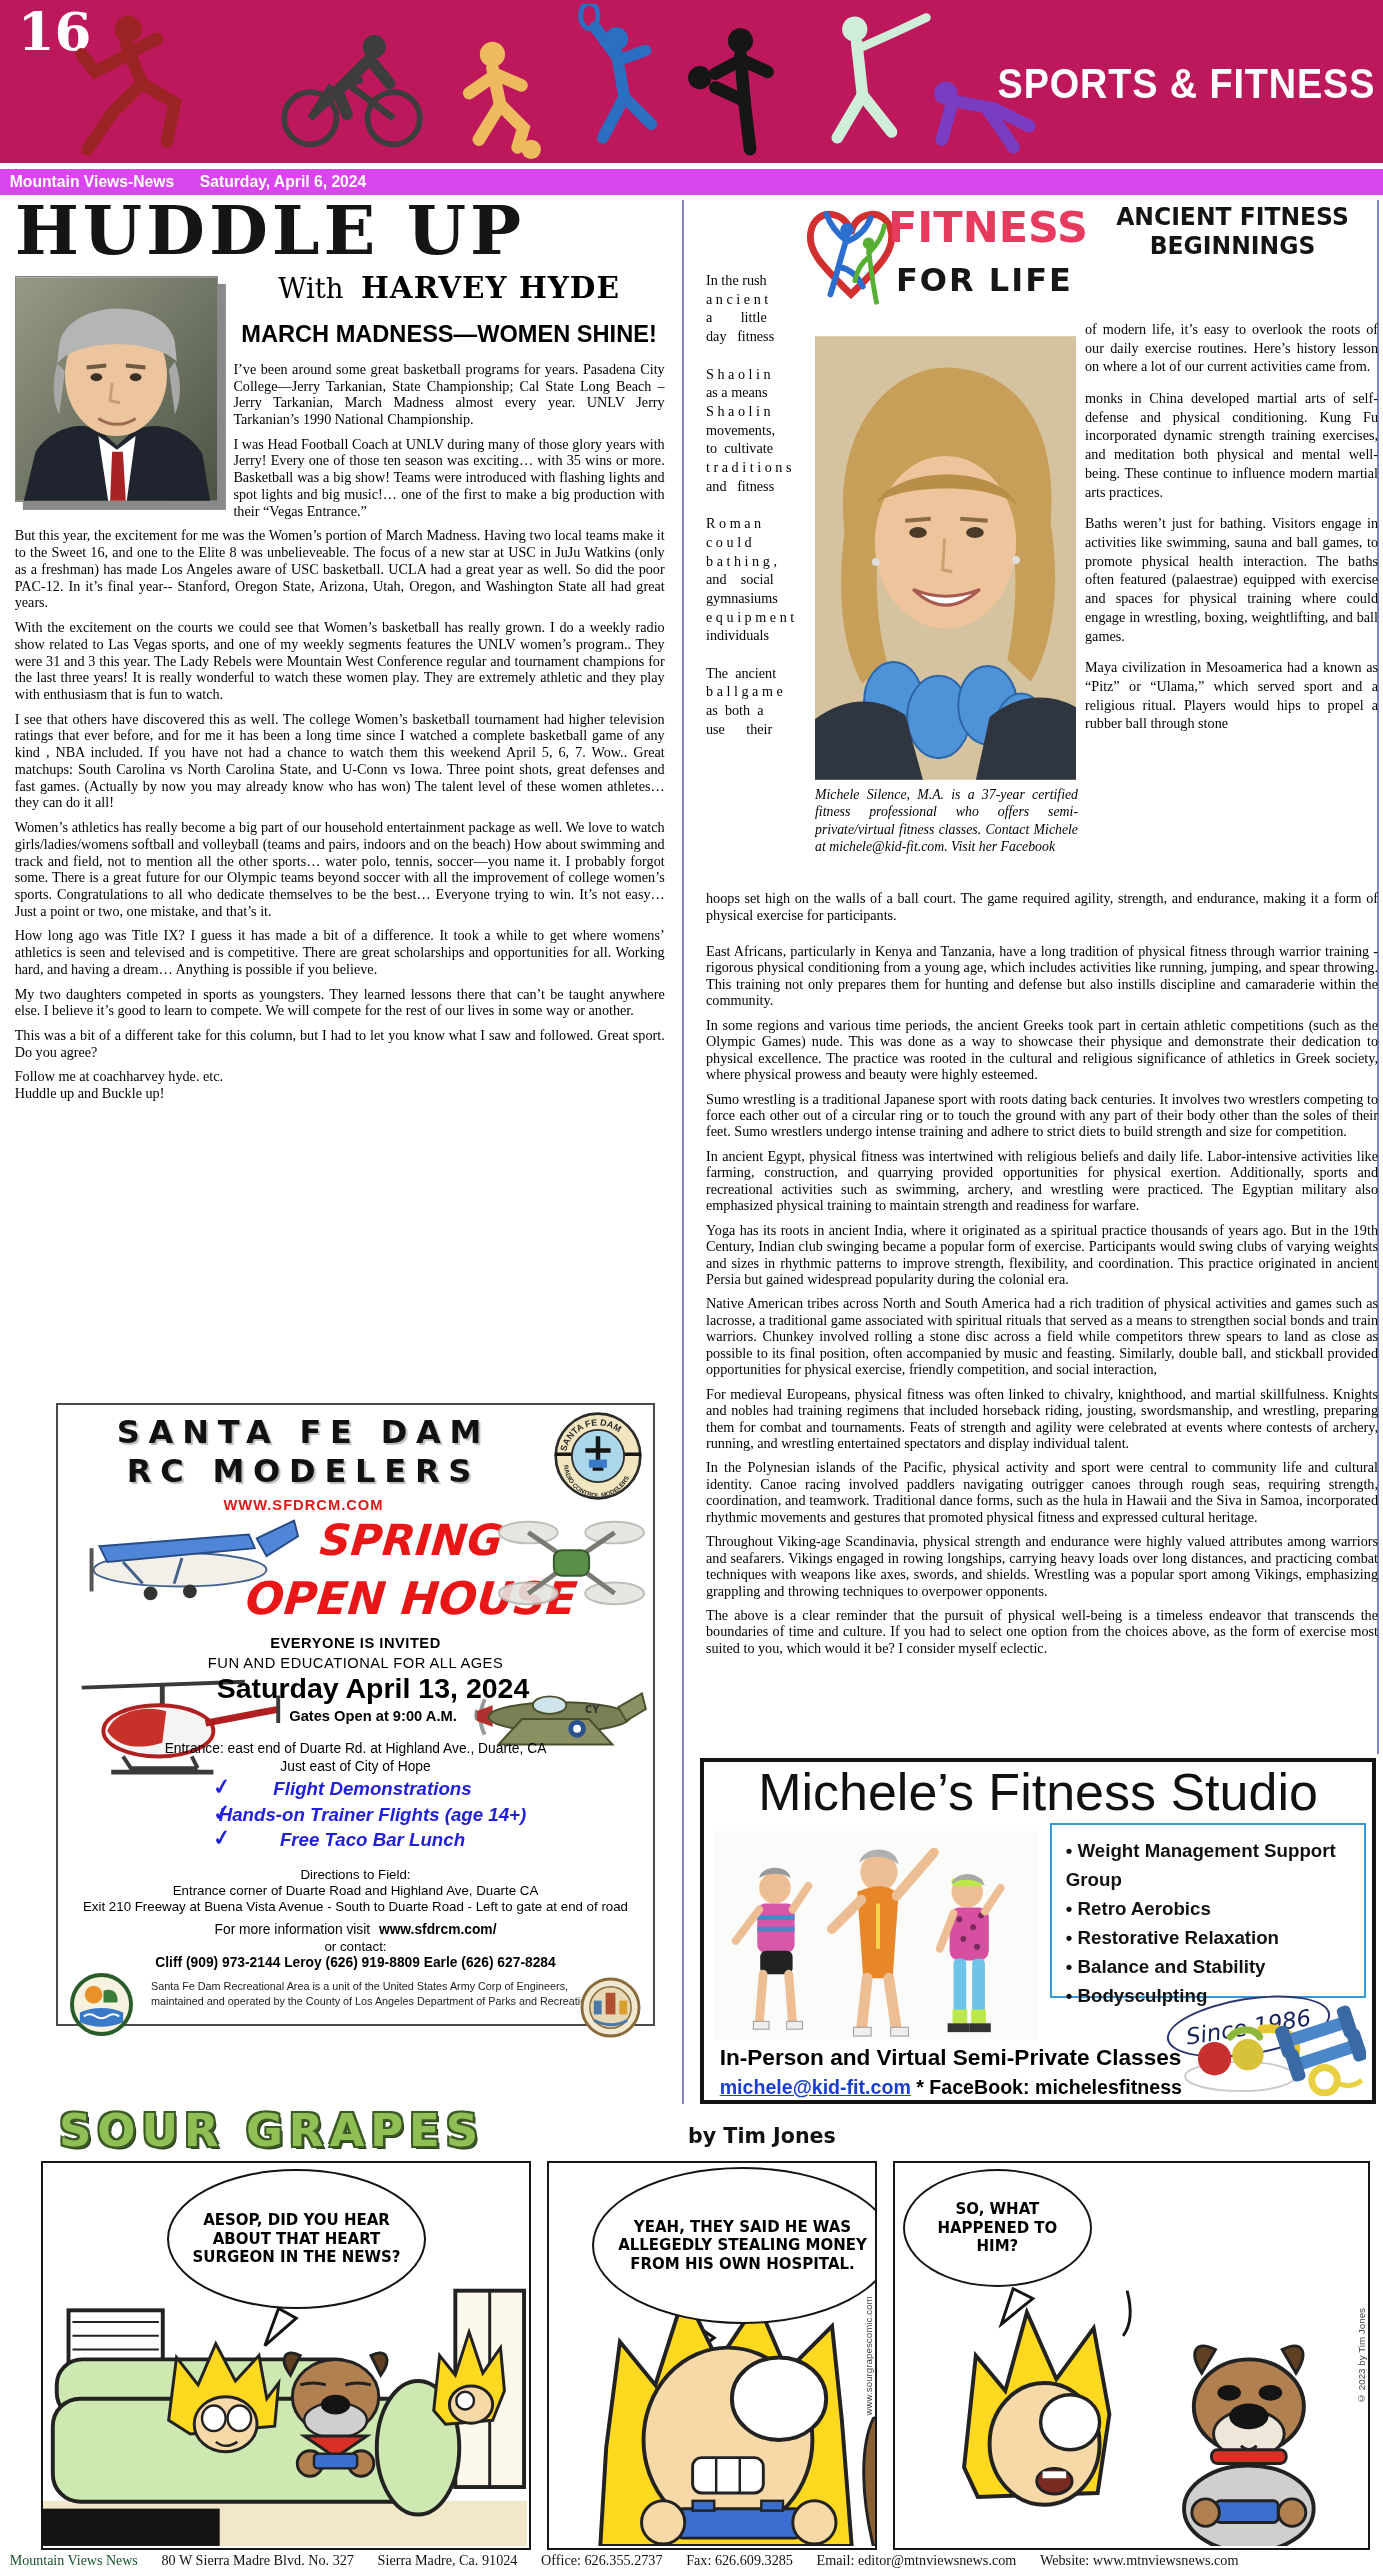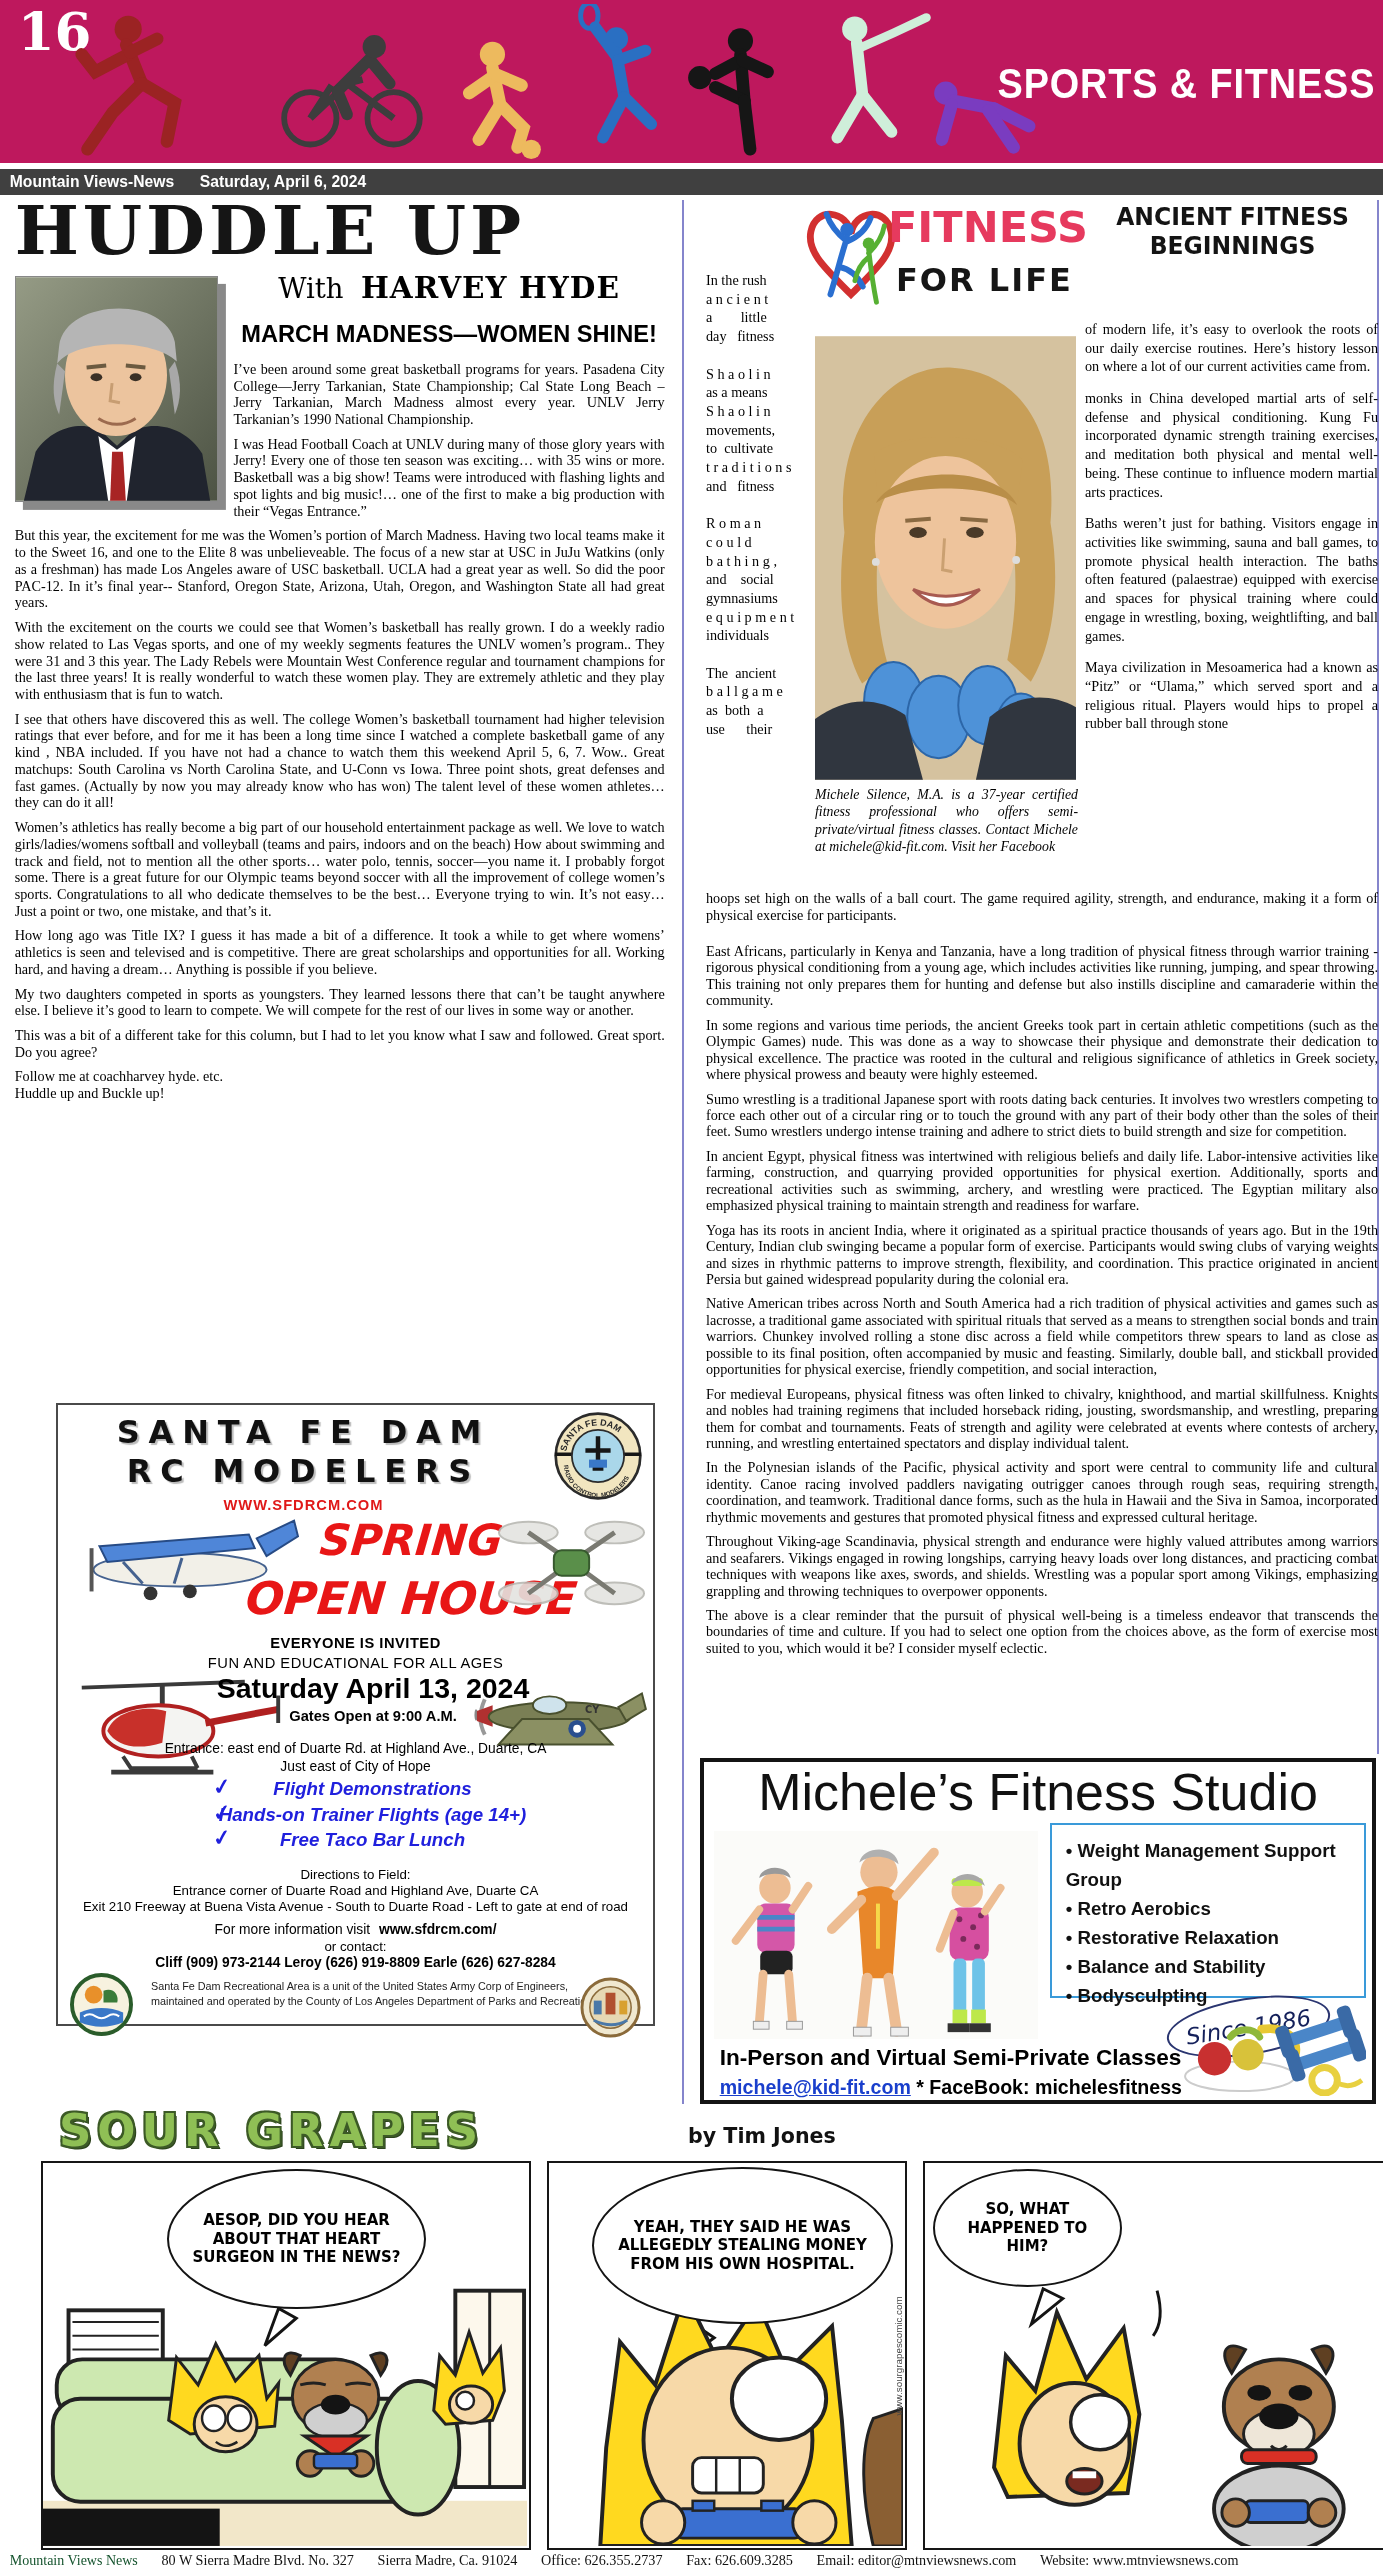--- a/index.html
+++ b/index.html
@@ -4,21 +4,21 @@
 <style>
   * { margin:0; padding:0; box-sizing:border-box; }
   body { background:#e8e8e8; font-family:"Liberation Serif", serif; }
   .page { position:relative; width:1383px; height:2576px; background:#fff; margin:0 auto; overflow:hidden; }
 
   
   .banner { position:absolute; left:0; top:0; width:1383px; height:163px; background:#be185d; }
   .pagenum { position:absolute; left:17.7px; top:0px; font-family:"DejaVu Serif",serif; font-weight:bold; font-size:53px; color:#fff; }
   .sil { position:absolute; left:65px; top:3.9px; width:975px; height:155px; }
   .section-title { position:absolute; right:7.9px; top:59px; font-family:"Liberation Sans",sans-serif; font-weight:bold; font-size:43px; color:#fff; transform:scaleX(.88); transform-origin:right center; letter-spacing:1px; white-space:nowrap; }
-  .datebar { position:absolute; left:0; top:169px; width:1383px; height:25.5px; background:#404040; display:flex; align-items:center; gap:25.5px; padding-left:9.8px; font-family:"Liberation Sans",sans-serif; font-weight:bold; font-size:15.7px; color:#fff; }
+  .datebar { position:absolute; left:0; top:169px; width:1383px; height:25.5px; background:#d946ef; display:flex; align-items:center; gap:25.5px; padding-left:9.8px; font-family:"Liberation Sans",sans-serif; font-weight:bold; font-size:15.7px; color:#fff; }
 
   .v-divider { position:absolute; left:682px; top:200px; width:2px; height:1904px; background:#8585cc; }
   .v-right   { position:absolute; left:1377px; top:200px; width:2px; height:1554px; background:#8585cc; }
 
   
   .huddle { position:absolute; left:14.7px; top:196px; width:650px; }
   .huddle-title { font-family:"DejaVu Serif",serif; font-weight:bold; font-size:68px; letter-spacing:3.9px; line-height:1.02; color:#151515; margin-bottom:5px; white-space:nowrap; }
   .photo-harvey { float:left; width:203px; height:226px; margin:5.9px 15.7px 7.9px 0; box-shadow:7.9px 7.9px 0 rgba(20,20,20,.5); border:1px solid #888; }
   .photo-harvey svg { display:block; }
   .byline { text-align:center; font-family:"DejaVu Serif",serif; font-size:27.5px; margin-bottom:2px; }
@@ -94,21 +94,21 @@
   .mfs-contact { left:15.7px; top:314px; width:432px; text-align:center; font-family:"Liberation Sans",sans-serif; font-weight:bold; font-size:19.6px; white-space:nowrap; }
   .mfs-email { color:#1a3fcc; text-decoration:underline; }
 
   
   .comic-title { position:absolute; left:59px; top:2104px; font-family:"DejaVu Sans",sans-serif; font-weight:bold; font-size:45px; letter-spacing:5.9px; color:#8fbf55;
       text-shadow:2px 2px 0 #3c5a26,-2px 2px 0 #3c5a26,2px -2px 0 #3c5a26,-2px -2px 0 #3c5a26,2.9px 2.9px 0 #2c421c; }
   .comic-by { position:absolute; left:688px; top:2124px; font-family:"DejaVu Sans",sans-serif; font-weight:bold; font-size:20.6px; color:#111; }
   .comic { position:absolute; left:41px; top:2161px; width:1336px; height:389px; display:flex; gap:16px; }
   .panel { position:relative; border:2.9px solid #161616; background:#fff; overflow:hidden; flex:none; }
   .panel svg { position:absolute; left:0; top:0; }
-  .p1 { width:490px; } .p2 { width:360px; } .p3 { width:477px; }
+  .p1 { width:490px; } .p2 { width:330px; } .p3 { width:477px; }
   .bubble { position:absolute; background:#fff; border:2.9px solid #141414; border-radius:50%; display:flex; align-items:center; justify-content:center; text-align:center;
       font-family:"DejaVu Sans",sans-serif; font-weight:bold; font-size:15px; line-height:1.22; padding:11.8px 17.7px; z-index:2; }
   .bub1 { left:124px; top:5.9px; width:259px; height:140px; }
   .bub2 { left:43px; top:3.9px; width:301px; height:157px; }
   .bub3a { left:7.9px; top:5.9px; width:189px; height:118px; }
   .bub3b { left:202px; top:9.8px; width:177px; height:130px; border:none; border-radius:0; background:transparent; }
   .vc { position:absolute; top:50%; right:1px; writing-mode:vertical-rl; transform:translateY(-50%) rotate(180deg); font-family:"Liberation Sans",sans-serif; font-size:9.8px; color:#444; z-index:3; }
 
   
   .footer { position:absolute; left:9.8px; top:2552px; width:1368px; display:flex; gap:23.6px; align-items:baseline; white-space:nowrap; font-size:14.2px; color:#111; }

